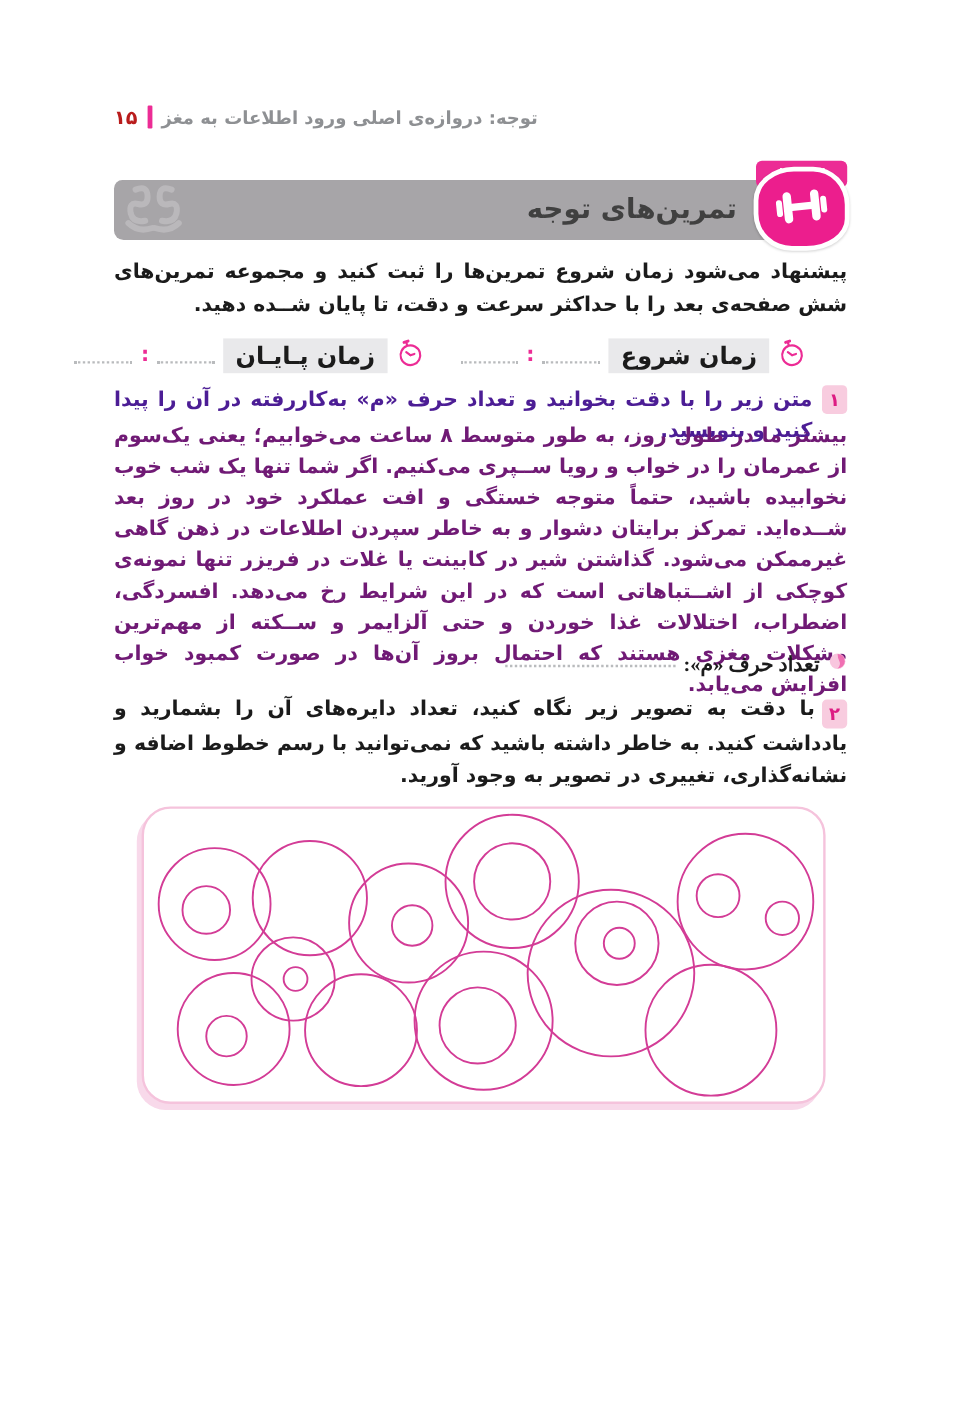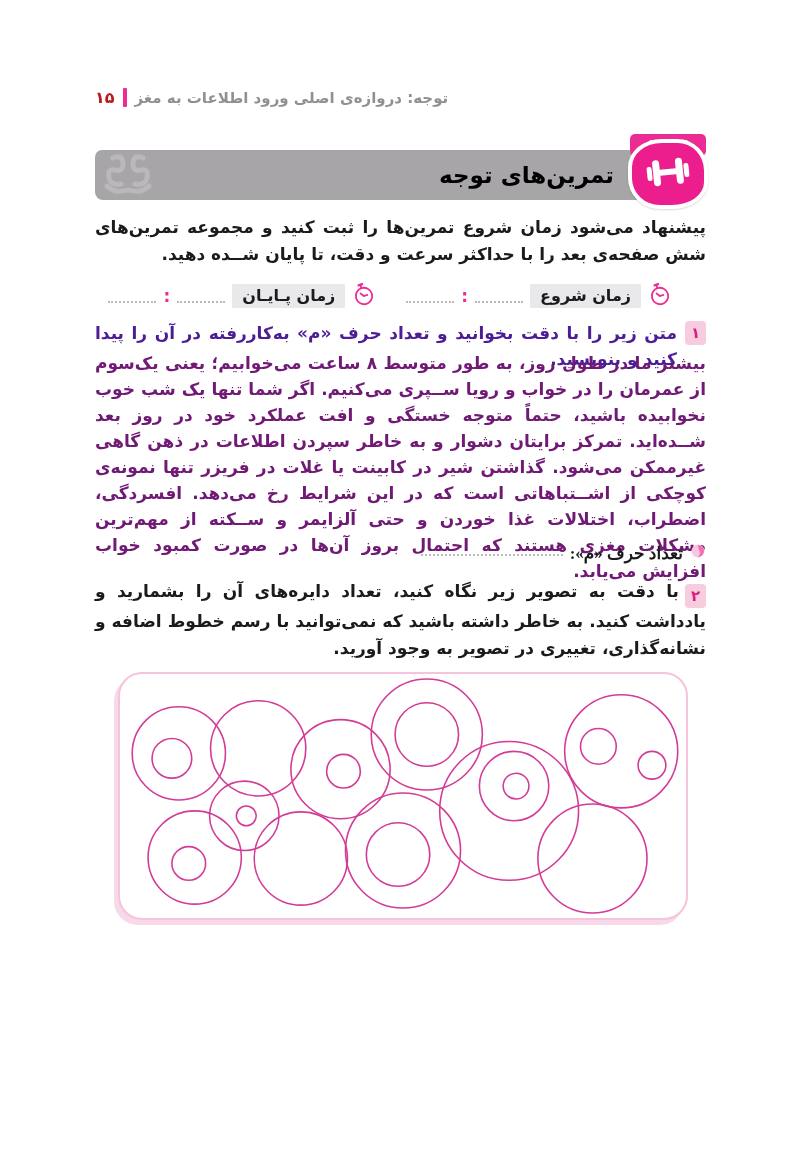--- a/index.html
+++ b/index.html
@@ -9,35 +9,35 @@
   
   .header { position:absolute; top:88px; left:95px; display:flex; direction:rtl; align-items:center; gap:8px;
             color:#8e9093; font-size:15px; font-weight:700; }
   .header .pagebar { width:4px; height:19px; background:#ec2c95; border-radius:1px; }
   .header .pagenum { font-size:16px; color:#b91c1c; }
 
   
   .banner { position:absolute; top:150px; left:95px; width:577px; height:50px; background:#a7a5a8;
             border-radius:7px 10px 9px 8px; }
   .banner .title { position:absolute; top:0; right:58px; height:46px; line-height:50px;
-                   color:#000000; font-size:23px; font-weight:700; }
+                   color:#404040; font-size:23px; font-weight:700; }
   .banner .ornament { position:absolute; right:auto; left:4px; top:2px; }
   .step-tab { position:absolute; top:134px; right:94px; width:76px; height:22px; background:#ec2c95;
               border-radius:5px; color:#fff; font-size:11px; font-weight:700; text-align:center;
               line-height:22px; z-index:1; }
   .blob { position:absolute; top:139px; right:92px; width:80px; height:70px; background:#ec1e8d;
           border:4px solid #ffffff; border-radius:42% 38% 45% 40% / 40% 45% 38% 44%;
           z-index:2; display:flex; align-items:center; justify-content:center;
           box-shadow:0 1px 2px rgba(0,0,0,0.15); }
 
   
   .intro { position:absolute; top:214px; left:95px; width:611px; font-size:17px; line-height:27px;
            font-weight:700; color:#1b1b1b; text-align:justify; }
   .time-row { position:absolute; top:281px; right:128px; display:flex; direction:rtl; align-items:center; gap:7px; }
-  .time-label { background:#e9e9eb; padding:2px 10px 3px; font-size:16px; font-weight:700; color:#1b1b1b; }
+  .time-label { background:#e9e9eb; padding:2px 10px 3px; font-size:20px; font-weight:700; color:#1b1b1b; }
   .dots { display:inline-block; width:48px; height:13px; border-bottom:2px dotted #b9bbbd; }
   .dots.ans { width:142px; }
   .dots.ans2 { width:128px; }
   .colon { color:#ec2c95; font-weight:700; font-size:17px; }
   .gap16 { width:16px; }
 
   .ex-row { position:absolute; left:95px; width:611px; display:flex; direction:rtl; align-items:flex-start; gap:8px; }
   .num-badge { flex:0 0 auto; width:21px; height:24px; background:#f8ccdf; color:#dd1c83; border-radius:4px;
                font-size:15px; font-weight:700; text-align:center; line-height:24px; margin-top:1px; }
   .num-badge.inline { display:inline-block; vertical-align:-4px; margin-left:6px; }

